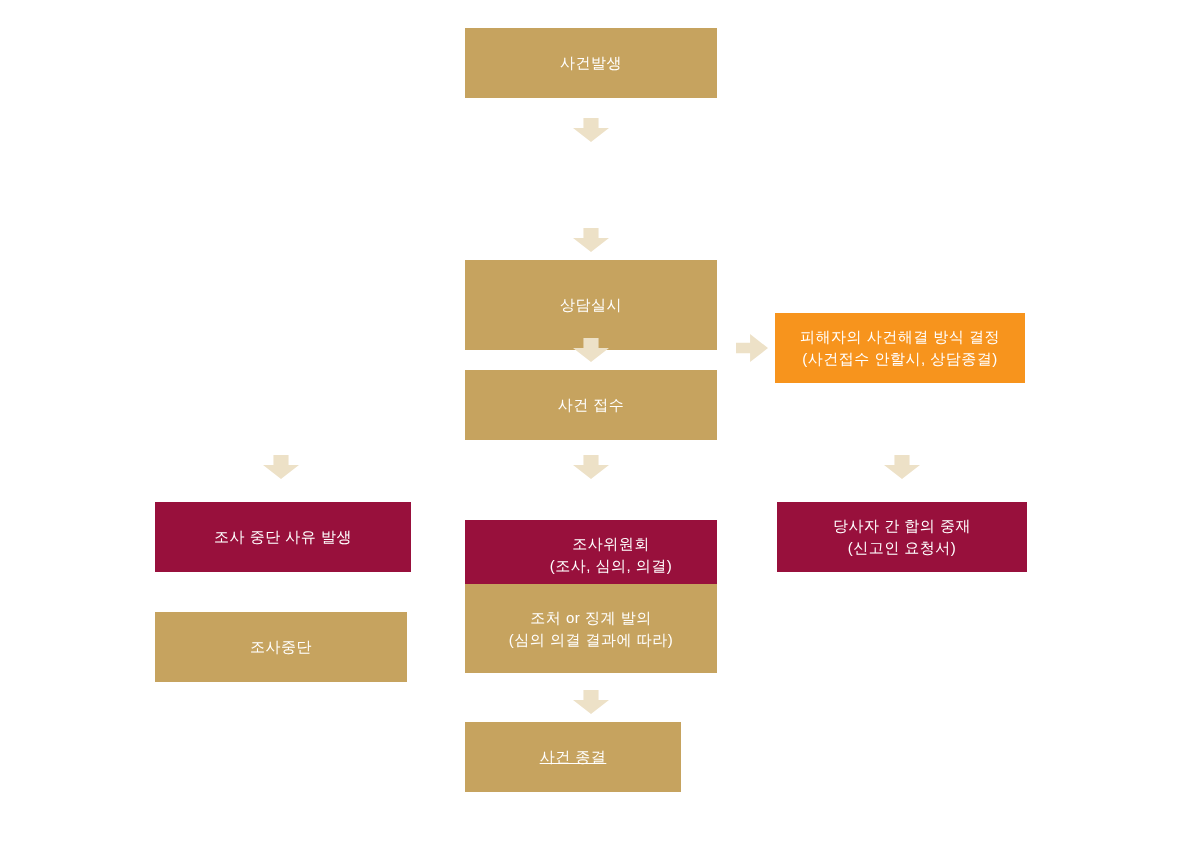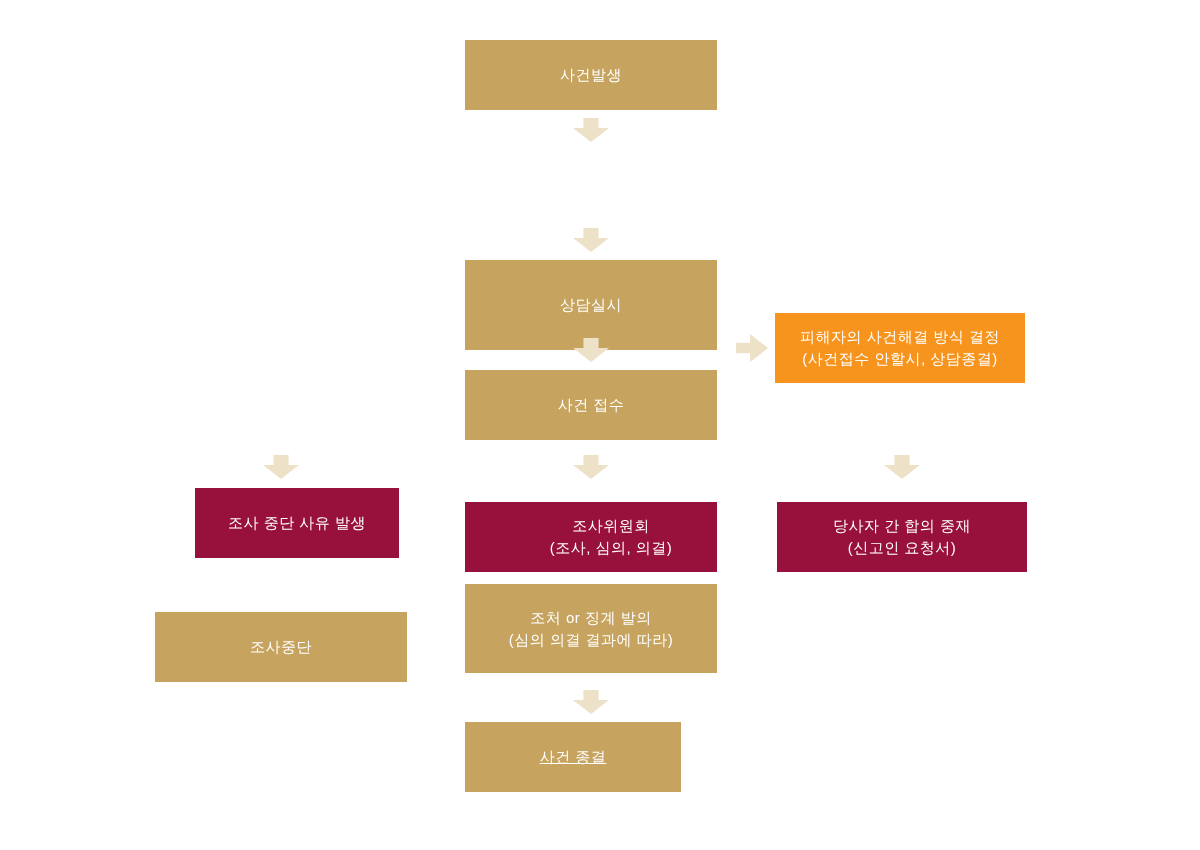--- a/index.html
+++ b/index.html
@@ -49,21 +49,21 @@
     height: 28px;
     background: var(--arrow);
     clip-path: polygon(0 31%, 44% 31%, 44% 0, 100% 50%, 44% 100%, 44% 69%, 0 69%);
   }
 </style>
 </head>
 <body>
 
 <div class="canvas">
 
-  <div class="node tan" style="left:465px; top:40px; width:252px; height:70px;">
+  <div class="node tan" style="left:465px; top:28px; width:252px; height:70px;">
     <span>사건발생</span>
   </div>
 
   <div class="arrow-down" style="left:573px; top:118px;"></div>
 
 
   <div class="arrow-down" style="left:573px; top:228px;"></div>
 
   <div class="node tan" style="left:465px; top:260px; width:252px; height:90px;text-align:right;">
     <span>상담실시</span>
@@ -79,25 +79,25 @@
   </div>
 
   <div class="node tan" style="left:465px; top:370px; width:252px; height:70px;">
     <span>사건 접수</span>
   </div>
 
   <div class="arrow-down" style="left:263px; top:455px;"></div>
   <div class="arrow-down" style="left:573px; top:455px;"></div>
   <div class="arrow-down" style="left:884px; top:455px;"></div>
 
-  <div class="node burgundy" style="left:155px; top:488px; width:204px; height:70px;margin-left:40px;">
+  <div class="node burgundy" style="left:155px; top:502px; width:256px; height:70px;">
     <span>조사 중단 사유 발생</span>
   </div>
 
-  <div class="node burgundy" style="left:465px; top:502px; width:252px; height:70px;padding-left:40px;">
+  <div class="node burgundy" style="left:465px; top:520px; width:252px; height:70px;padding-left:40px;">
     <span>조사위원회</span>
     <span>(조사, 심의, 의결)</span>
   </div>
 
   <div class="node tan" style="left:155px; top:612px; width:252px; height:70px;">
     <span>조사중단</span>
   </div>
 
   <div class="node burgundy" style="left:777px; top:502px; width:250px; height:70px;">
     <span>당사자 간 합의 중재</span>

